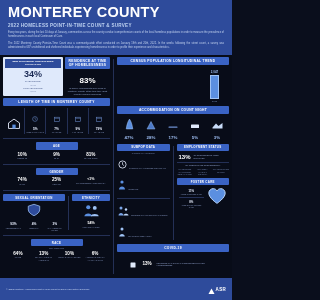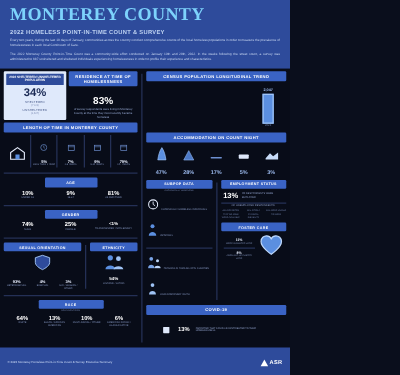--- a/index.html
+++ b/index.html
@@ -12,21 +12,21 @@
   .page { width:232px; height:300px; position:relative; display:flex; flex-direction:column; }
 
   
   .header {
     background:#2e4b9b;
     padding:5px 8px 5px 8px;
     flex:0 0 auto;
   }
   .title {
     font-size:14.5px; font-weight:bold; letter-spacing:0.3px;
-    color:#7dd3fc; line-height:1.05;font-family:Liberation Serif, serif;
+    color:#ffffff; line-height:1.05;
   }
   .subtitle {
     font-size:4.6px; font-weight:bold; letter-spacing:0.25px;
     color:#bcd0f0; margin-top:3px;
   }
   .intro {
     font-size:2.6px; line-height:1.55; color:#c3d2ee;
     margin-top:3px; text-align:justify;
   }
   .intro + .intro { margin-top:2.5px; }
@@ -45,21 +45,21 @@
     background:#3a63c4; color:#fff; font-size:3.3px; font-weight:bold;
     letter-spacing:0.3px; text-align:center; padding:2px 2px;
     border-radius:1px;
   }
   .banner.sm { font-size:2.9px; padding:1.6px 1px; }
   .hr { height:0.5px; background:#243056; margin:2px 0; }
 
   
   .toprow { display:flex; gap:2px; }
   .shelter-card {
-    width:50px; background:#dfe9fb; border-radius:1px;
+    width:60px; background:#dfe9fb; border-radius:1px;
     padding:2px; text-align:center; color:#1b2a55;
   }
   .shelter-head {
     background:#2e4b9b; color:#fff; font-size:2.5px; font-weight:bold;
     line-height:1.25; padding:1.5px 1px; border-radius:0.5px;
   }
   .shelter-big { font-size:9px; font-weight:bold; color:#1b2a55; margin-top:2px; line-height:1; }
   .shelter-lbl { font-size:2.4px; color:#4a5c8c; letter-spacing:0.2px; margin-top:1px; }
   .shelter-sub { font-size:2.1px; color:#7c8bb3; margin-top:0.5px; }
 

